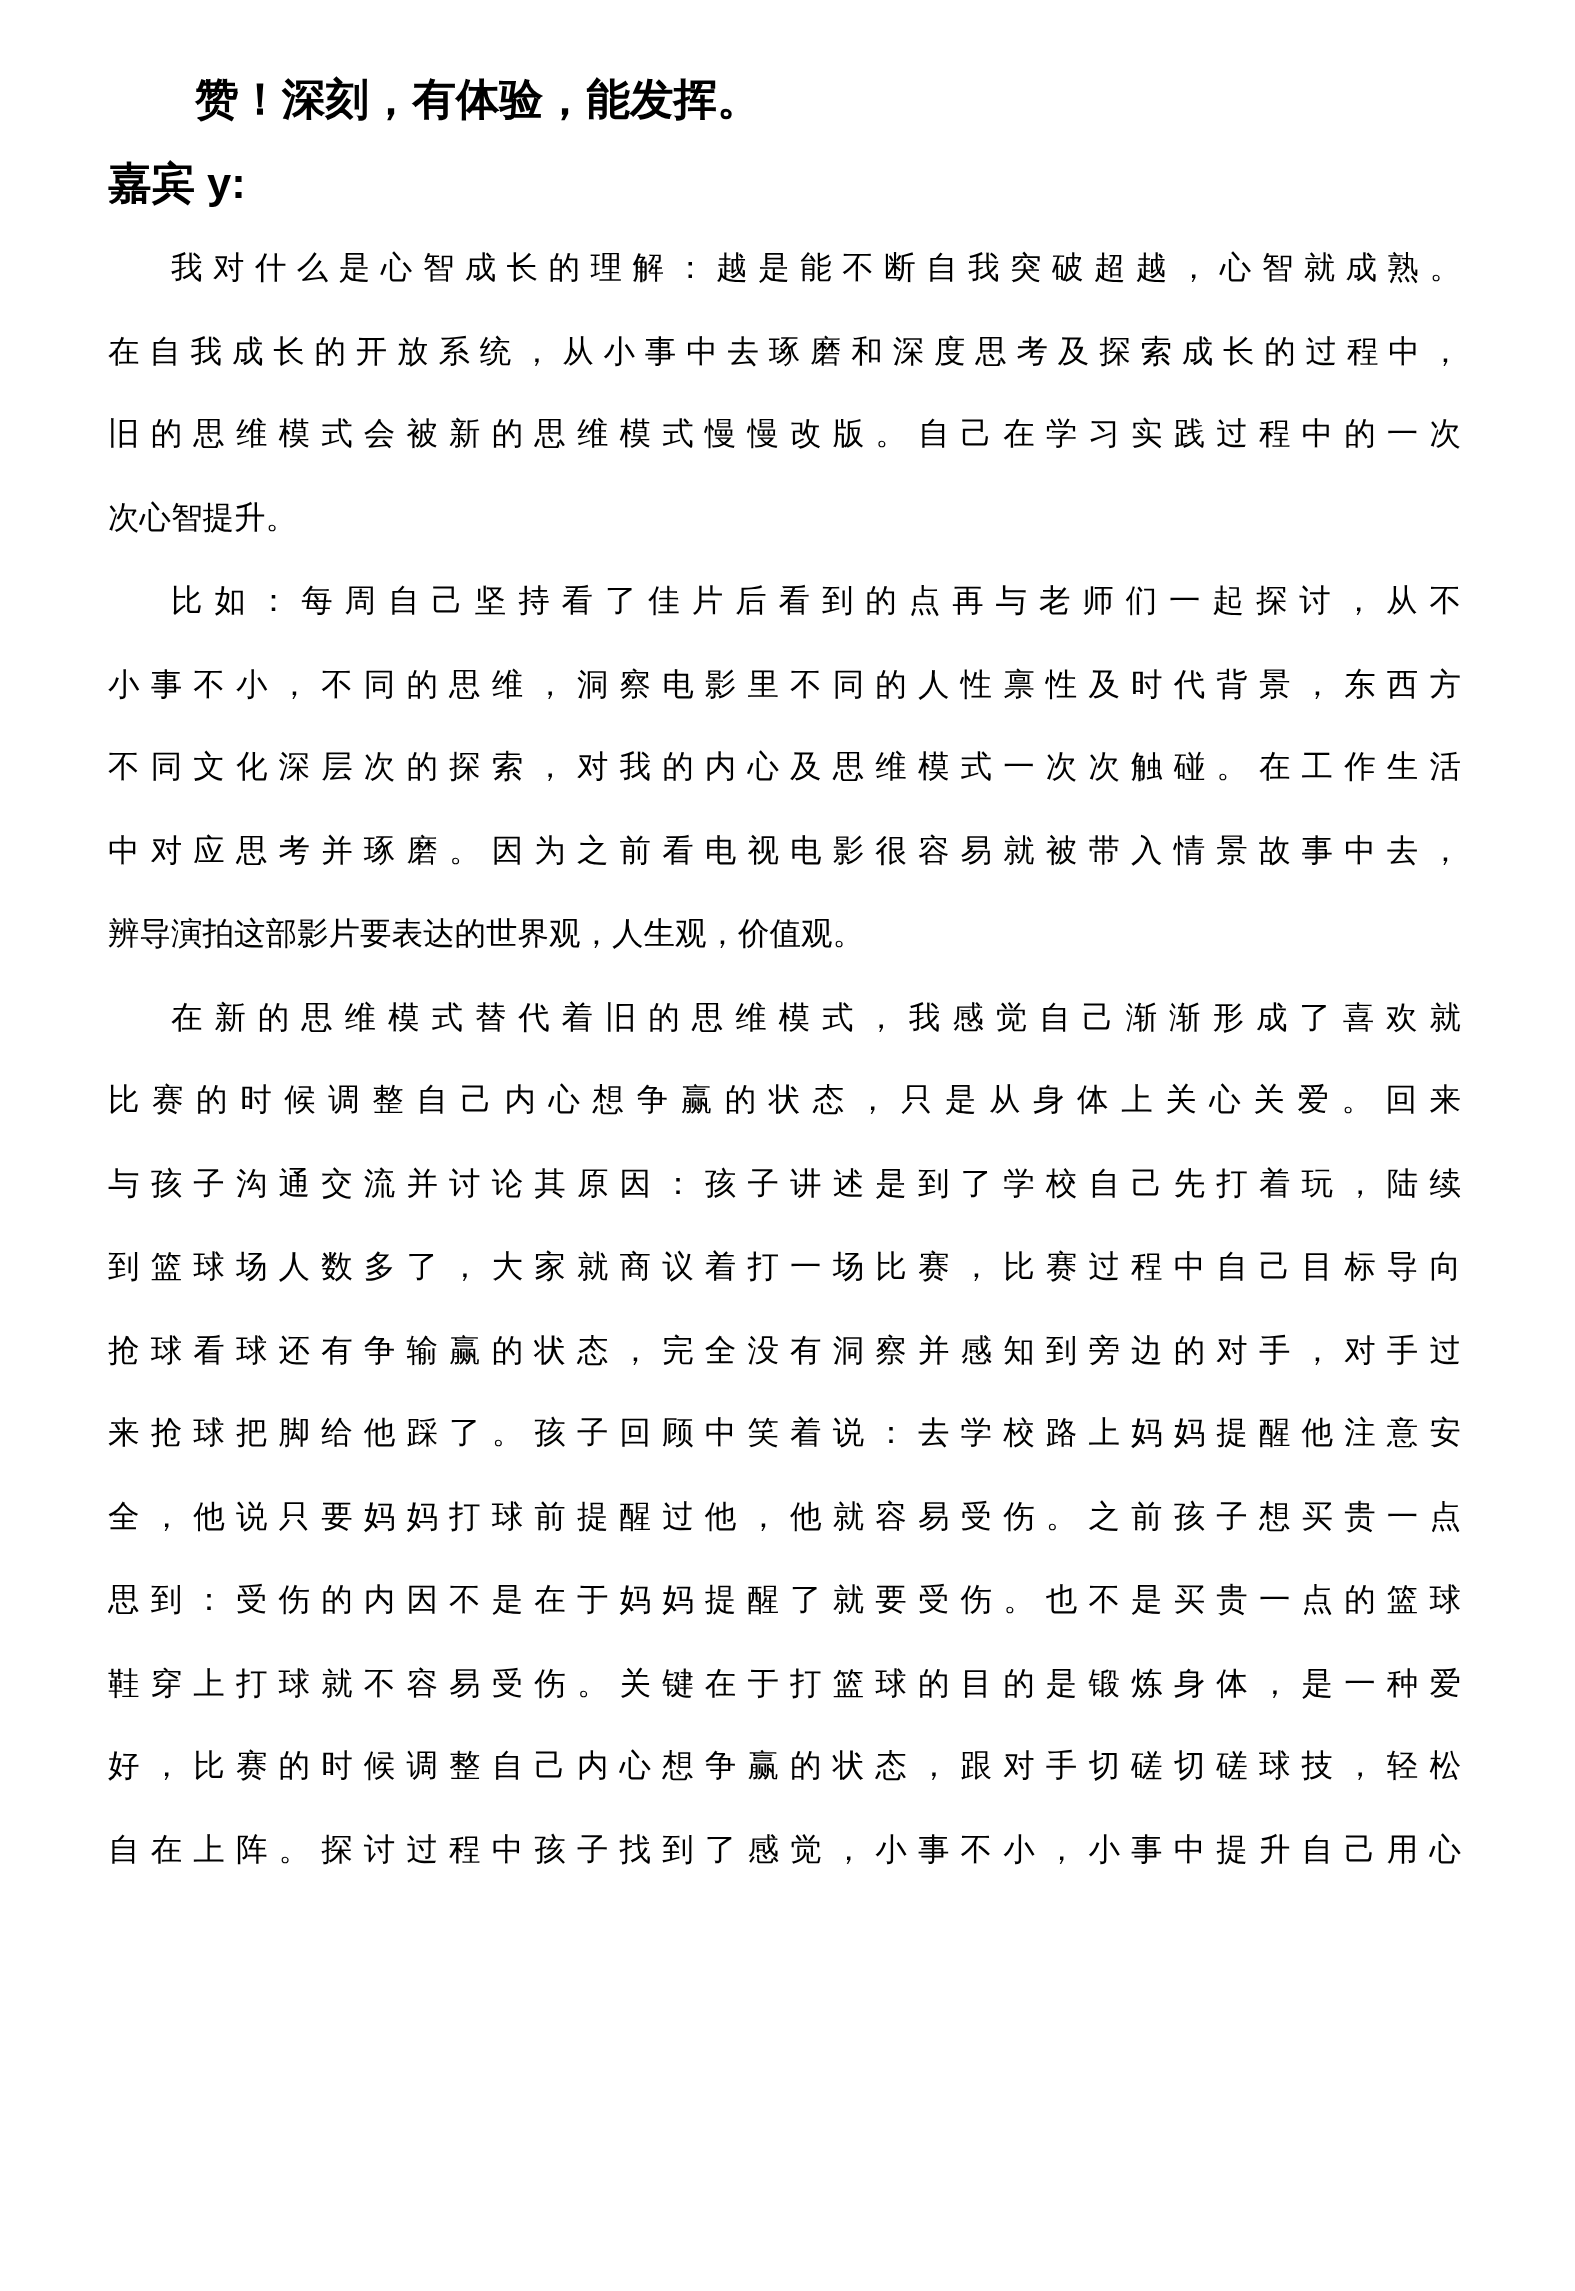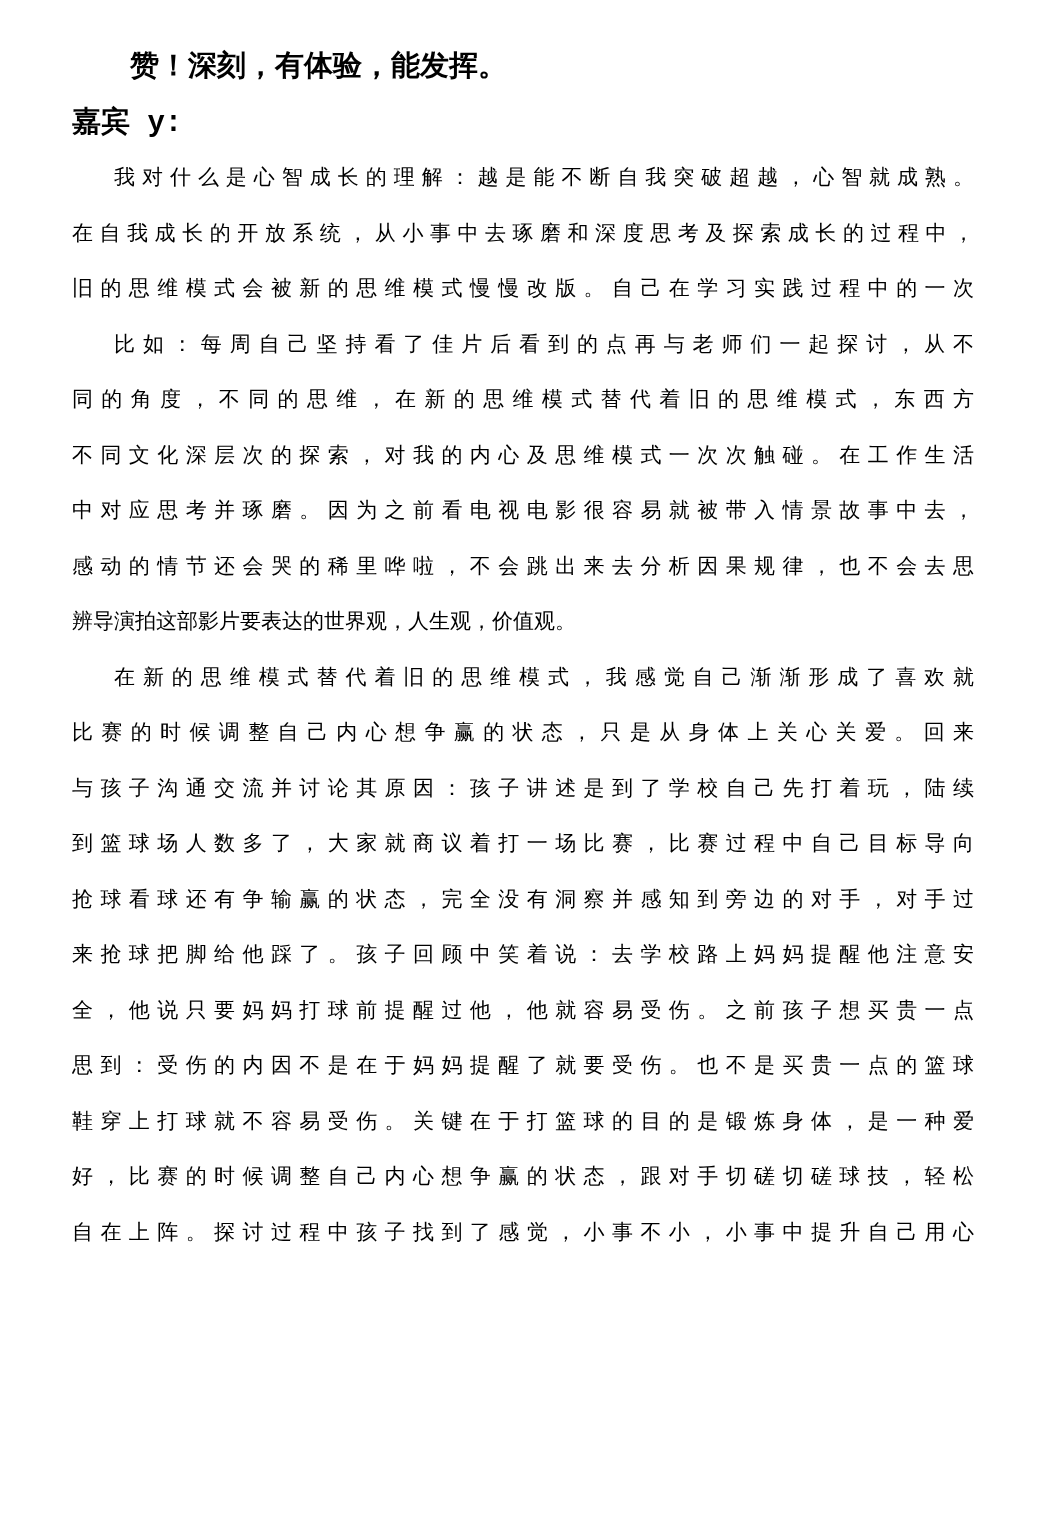--- a/index.html
+++ b/index.html
@@ -9,21 +9,21 @@
   }
   .page {
     position: relative;
     width: 1050px;
     height: 1527px;
     margin: 0 auto;
     background: #ffffff;
     box-sizing: border-box;
     padding: 40px 76px 0 72px;
     overflow: hidden;
-    font-family: Liberation Mono, monospace;
+    font-family: Liberation Sans, sans-serif;
     color: #000000;
   }
   .doc {
     width: 100%;
   }
   .line {
     font-size: 21px;
     line-height: 55.5px;
     height: 55.5px;
     overflow: hidden;
@@ -52,25 +52,25 @@
 </head>
 <body>
 
 <div class="page" style="background: rgb(255, 255, 255); color: rgb(0, 0, 0);">
   <div class="doc">
       <div class="line bold indent">赞！深刻，有体验，能发挥。</div>
       <div class="line bold">嘉宾 y:</div>
       <div class="line indent j">我对什么是心智成长的理解：越是能不断自我突破超越，心智就成熟。</div>
       <div class="line j">在自我成长的开放系统，从小事中去琢磨和深度思考及探索成长的过程中，</div>
       <div class="line j">旧的思维模式会被新的思维模式慢慢改版。自己在学习实践过程中的一次</div>
+      <div class="line">次心智提升。</div>
       <div class="line indent j">比如：每周自己坚持看了佳片后看到的点再与老师们一起探讨，从不</div>
-      <div class="line j">同的角度，不同的思维，在新的思维模式替代着旧的思维模式，东西方</div>
+      <div class="line j">小事不小，不同的思维，洞察电影里不同的人性禀性及时代背景，东西方</div>
       <div class="line j">不同文化深层次的探索，对我的内心及思维模式一次次触碰。在工作生活</div>
       <div class="line j">中对应思考并琢磨。因为之前看电视电影很容易就被带入情景故事中去，</div>
-      <div class="line j">感动的情节还会哭的稀里哗啦，不会跳出来去分析因果规律，也不会去思</div>
       <div class="line">辨导演拍这部影片要表达的世界观，人生观，价值观。</div>
       <div class="line indent j">在新的思维模式替代着旧的思维模式，我感觉自己渐渐形成了喜欢就</div>
       <div class="line j">比赛的时候调整自己内心想争赢的状态，只是从身体上关心关爱。回来</div>
       <div class="line j">与孩子沟通交流并讨论其原因：孩子讲述是到了学校自己先打着玩，陆续</div>
       <div class="line j">到篮球场人数多了，大家就商议着打一场比赛，比赛过程中自己目标导向</div>
       <div class="line j">抢球看球还有争输赢的状态，完全没有洞察并感知到旁边的对手，对手过</div>
       <div class="line j">来抢球把脚给他踩了。孩子回顾中笑着说：去学校路上妈妈提醒他注意安</div>
       <div class="line j">全，他说只要妈妈打球前提醒过他，他就容易受伤。之前孩子想买贵一点</div>
       <div class="line j">思到：受伤的内因不是在于妈妈提醒了就要受伤。也不是买贵一点的篮球</div>
       <div class="line j">鞋穿上打球就不容易受伤。关键在于打篮球的目的是锻炼身体，是一种爱</div>

